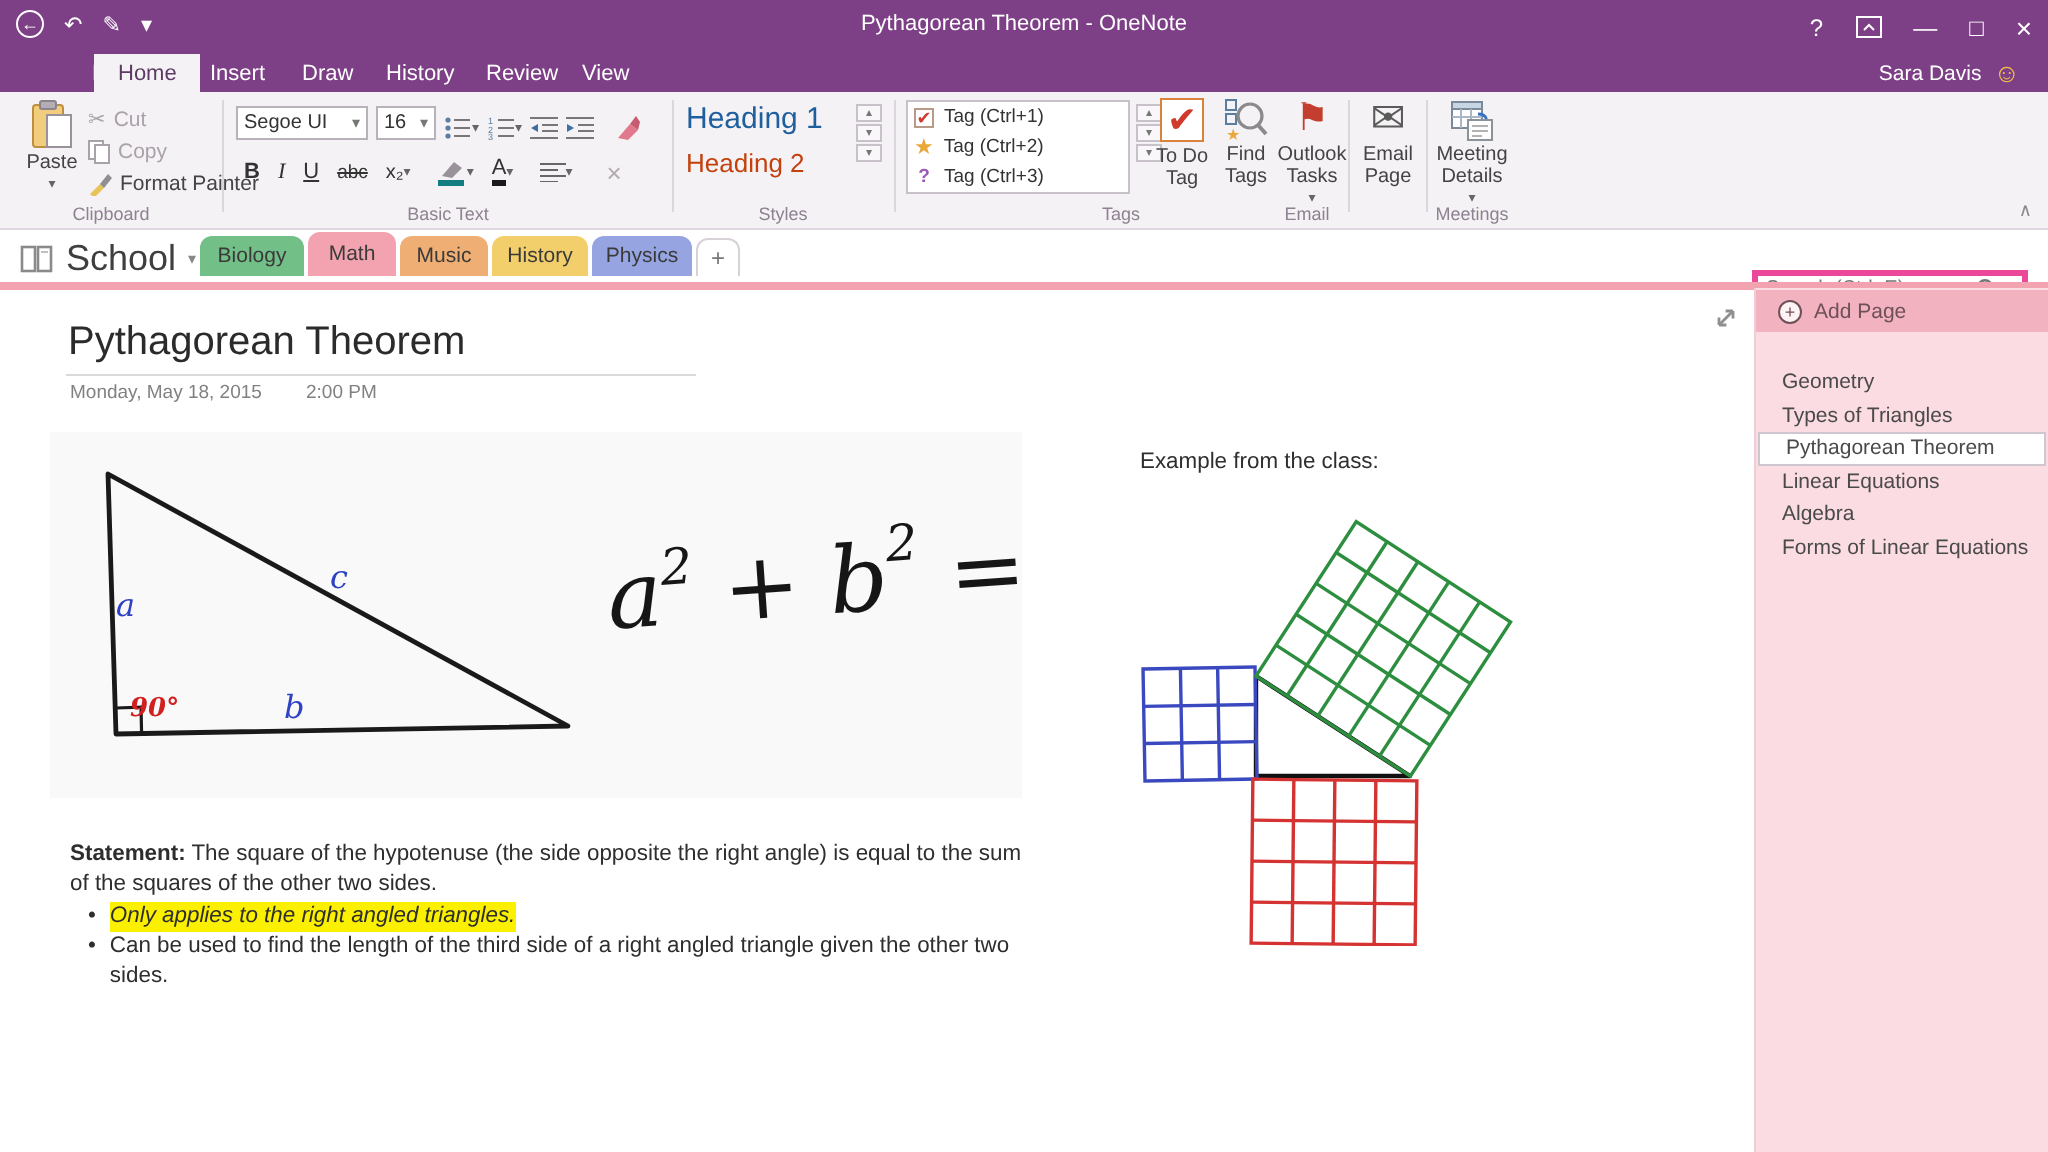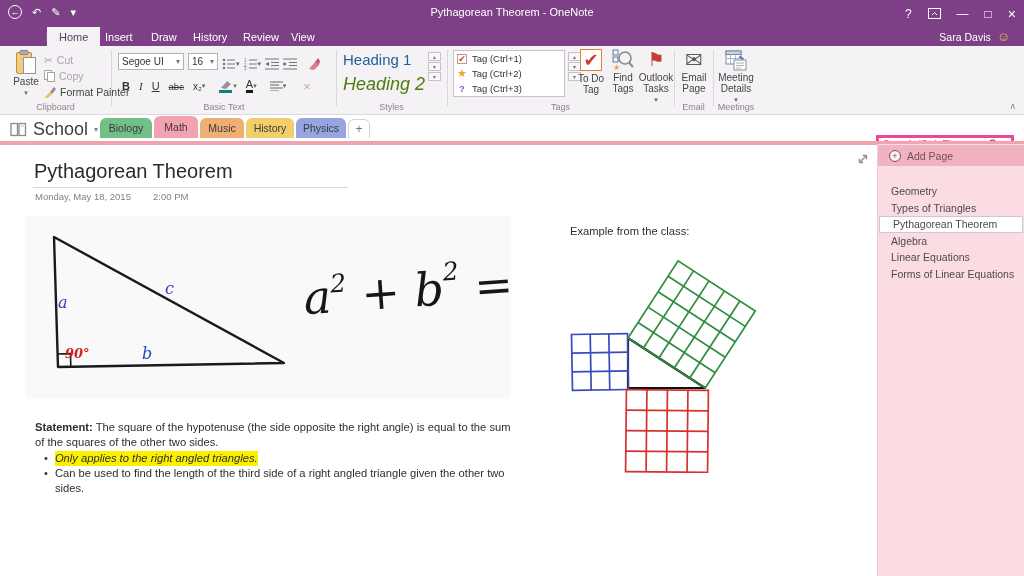--- a/index.html
+++ b/index.html
@@ -245,21 +245,21 @@
         </svg>
           <span class="chv">▾</span>
       </span>
       <span style="color:#b3abb3; font-size:13px; margin-left:8px;">×</span>
     </div>
     <div class="glabel" style="left:114px; width:220px;">Basic Text</div>
     <div class="gsep" style="left:336px"></div>
 
     <div class="abs" style="left:343px; top:5px;">
       <div class="styleitem" style="font-size:15px; color:#1f5f9e; height:23px;">Heading 1</div>
-      <div class="styleitem" style="font-size:18px; color:#4d7c0f;font-style:italic;">Heading 2</div>
+      <div class="styleitem" style="font-size:13px; color:#c2410c;">Heading 2</div>
     </div>
     <div class="abs spincol" style="left:428px; top:6px;">
       <div>▴</div>
       <div>▾</div>
       <div>▾</div>
     </div>
     <div class="glabel" style="left:336px; width:111px;">Styles</div>
     <div class="gsep" style="left:447px"></div>
 
     <div class="taglist">
@@ -300,21 +300,21 @@
       <span style="margin-top:2px; width:40px;">Outlook Tasks</span>
       <span class="chv">▾</span>
     </div>
     <div class="glabel" style="left:447px; width:227px;">Tags</div>
     <div class="gsep" style="left:674px"></div>
 
     <div class="bigbtn" style="left:678px; top:3px; width:32px;">
       <span style="font-size:21px; color:#5a5a5a; line-height:22px;">✉</span>
       <span style="margin-top:1px; width:32px;">Email Page</span>
     </div>
-    <div class="glabel" style="left:674px; width:39px;">Email</div>
+    <div class="glabel" style="left:634px; width:39px;">Email</div>
     <div class="gsep" style="left:713px"></div>
 
     <div class="bigbtn" style="left:716px; top:3px; width:40px;">
       <svg width="22" height="22" viewBox="0 0 22 22">
         <rect x="1" y="2" width="15" height="13" fill="#fff" stroke="#7a8a9a"></rect>
         <rect x="1" y="2" width="15" height="3.5" fill="#c8d6e4" stroke="#7a8a9a"></rect>
         <line x1="5.5" y1="5.5" x2="5.5" y2="15" stroke="#aab6c2"></line>
         <line x1="10.5" y1="5.5" x2="10.5" y2="15" stroke="#aab6c2"></line>
         <line x1="1" y1="9.5" x2="16" y2="9.5" stroke="#aab6c2"></line>
         <path d="M14 8 C19 8 19 12 17 15 L19.5 14.5 L16.5 19 L14.5 14 L17 15" fill="none" stroke="#3a6fc4" stroke-width="1.4"></path>
@@ -439,19 +439,19 @@
 
   <div class="abs sidebar">
     <div class="addstrip">
       <span class="plus-circ">+</span>
       <span>Add Page</span>
     </div>
     <div class="pagelist">
       <div class="pageitem">Geometry</div>
       <div class="pageitem">Types of Triangles</div>
       <div class="pageitem selected">Pythagorean Theorem</div>
+      <div class="pageitem">Linear Equations</div>
       <div class="pageitem">Algebra</div>
-      <div class="pageitem">Linear Equations</div>
       <div class="pageitem">Forms of Linear Equations</div>
     </div>
   </div>
 
 </div>
 
 </body></html>

